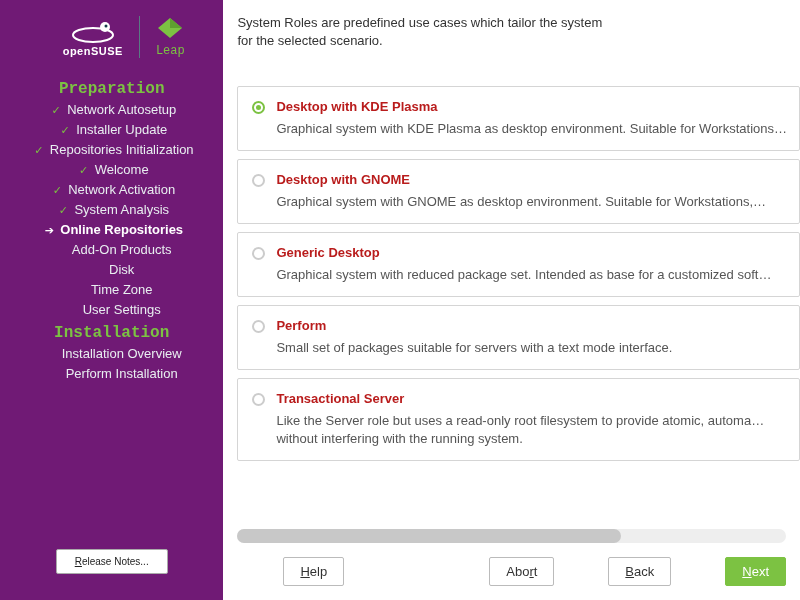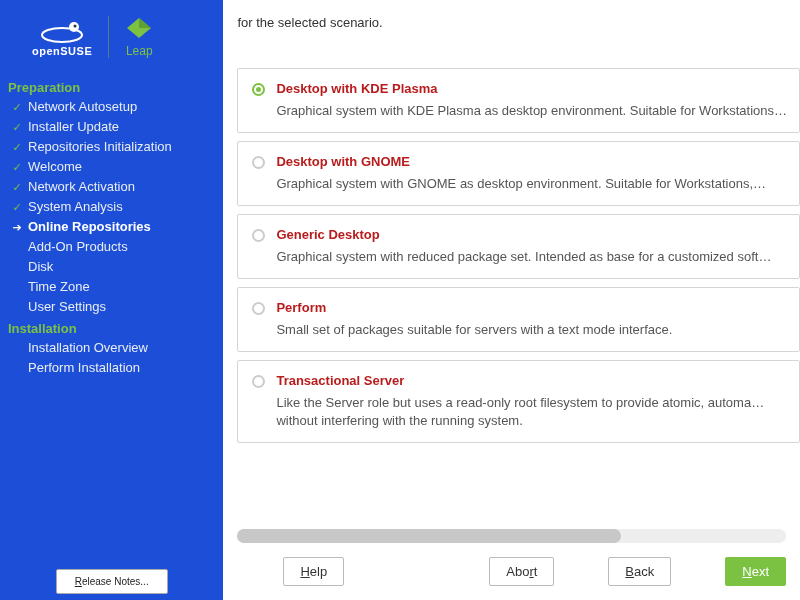--- a/index.html
+++ b/index.html
@@ -1,26 +1,26 @@
 <!DOCTYPE html>
 <html><head>
 <meta charset="utf-8">
 <style>
 * { box-sizing: border-box; margin: 0; padding: 0; }
 body { font-family: "Segoe UI", Arial, sans-serif; font-size: 13px; width: 800px; height: 600px; overflow: hidden; display: flex; }
-.sidebar { width: 254px; background: #1d4ed8; color: #fff; display: flex; flex-direction: column; padding: 12px 8px 0 8px; }
+.sidebar { width: 254px; background: #701a75; color: #fff; display: flex; flex-direction: column; padding: 12px 8px 20px 8px; align-items: center; }
 .logos { display: flex; align-items: center; gap: 16px; padding: 4px 0 18px 24px; }
 .logo-opensuse { display: flex; flex-direction: column; align-items: center; color: #fff; }
 .logo-opensuse svg { width: 56px; height: 28px; }
 .logo-opensuse-text { font-size: 11px; font-weight: 600; letter-spacing: 0.5px; }
 .logo-divider { width: 1px; height: 42px; background: #5a7a84; }
-.logo-leap { display: flex; flex-direction: column; align-items: center; }
+.logo-leap { display: flex; flex-direction: column; align-items: center; font-family: Liberation Mono, monospace; }
 .logo-leap svg { width: 28px; height: 24px; }
 .logo-leap-text { font-size: 12px; color: #7cc242; margin-top: 4px; }
-.nav-section-title { color: #7cc242; font-weight: 700; font-size: 13px; margin: 4px 0 2px 0; }
+.nav-section-title { color: #7cc242; font-weight: 700; font-size: 16px; margin: 4px 0 2px 0; font-family: Liberation Mono, monospace; }
 .nav-item { display: flex; align-items: center; gap: 4px; padding: 1px 0 1px 2px; line-height: 18px; }
 .nav-icon { width: 14px; display: inline-flex; justify-content: center; font-size: 11px; color: #7cc242; }
 .nav-icon.arrow { color: #fff; }
 .nav-label { color: #e8eef0; }
 .nav-item.current .nav-label { font-weight: 700; color: #fff; }
 .nav-item.blank .nav-icon { visibility: hidden; }
 .sidebar-spacer { flex: 1; }
 .release-btn { background: #fff; color: #222; border: 1px solid #aaa; border-radius: 2px; padding: 6px 18px; font-size: 10px; align-self: center; cursor: pointer; margin-bottom: 6px; }
 .release-btn u { text-decoration: underline; }
 
@@ -125,20 +125,21 @@
       <span class="nav-label">Perform Installation</span>
     </div>
 
   <div class="sidebar-spacer"></div>
   <button class="release-btn"><u>R</u>elease Notes...</button>
 </div>
 
 <div class="main">
   <div class="main-header">
     <div class="main-intro">
+      <div>System Roles are predefined use cases which tailor the system</div>
       <div>for the selected scenario.</div>
     </div>
   </div>
 
   <div class="roles-wrap">
     <div class="role-card">
       <span class="role-radio selected"></span>
       <div class="role-title">Desktop with KDE Plasma</div>
       <div class="role-desc">Graphical system with KDE Plasma as desktop environment. Suitable for Workstations…</div>
     </div>

